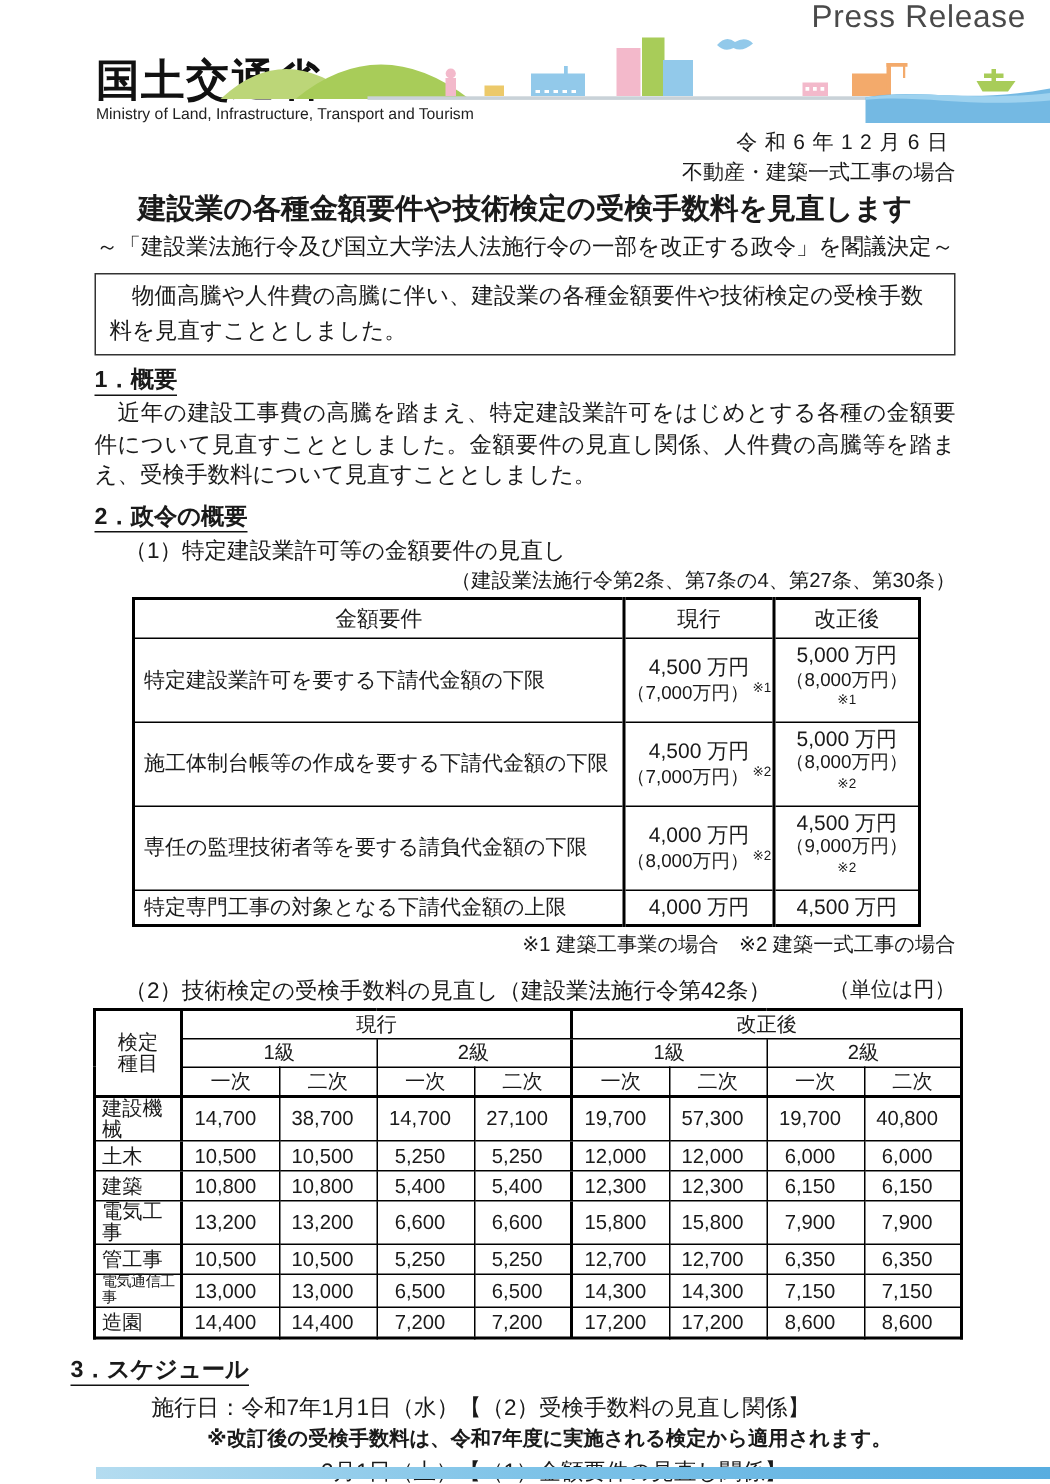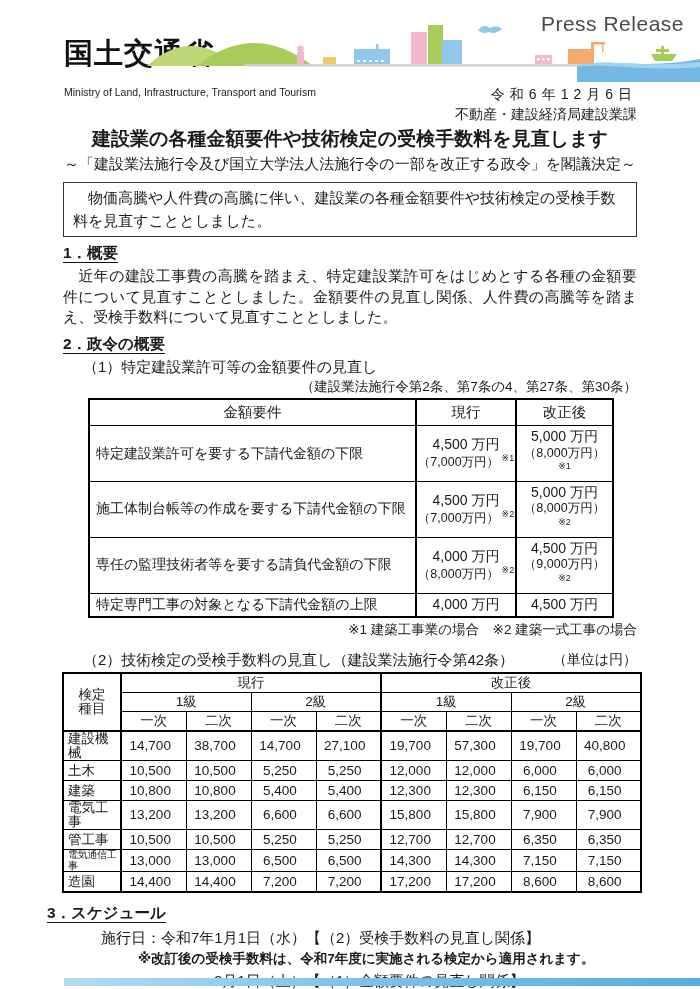--- a/index.html
+++ b/index.html
@@ -1,23 +1,23 @@
 <!DOCTYPE html>
 <html><head>
 <meta charset="utf-8">
 <style>
   html,body{margin:0;padding:0;background:#fff;}
   .page{position:relative;width:700px;height:989px;background:#ffffff;overflow:hidden;
         font-family:"Liberation Sans","DejaVu Sans",sans-serif;color:#1a1a1a;}
   
   .header{position:relative;height:120px;}
   .logo-jp{position:absolute;left:64px;top:34px;font-size:29px;font-weight:bold;letter-spacing:1px;color:#111;}
-  .logo-en{position:absolute;left:64px;top:86px;font-size:10.5px;color:#222;}
+  .logo-en{position:absolute;left:64px;top:70px;font-size:10.5px;color:#222;}
   .illustration{position:absolute;left:145px;top:18px;width:555px;height:64px;}
-  .press-release{position:absolute;right:16px;top:12px;font-size:21px;color:#4a4a4a;letter-spacing:.5px;}
+  .press-release{position:absolute;right:16px;top:0;font-size:21px;color:#4a4a4a;letter-spacing:.5px;}
   .date-block{position:absolute;right:63px;top:84px;text-align:right;font-size:14px;line-height:1.45;}
   .date-line{letter-spacing:5px;}
   
   .doc-title{margin:6px 10px 0;text-align:center;font-size:19px;font-weight:bold;}
   .doc-subtitle{margin:3px 10px 0;text-align:center;font-size:15px;}
   .summary-box{margin:8px 63px 0;border:1.5px solid #333;padding:4px 9px;font-size:15px;line-height:1.5;}
   
   .sec-head{margin:6px 63px 0;font-size:15.5px;font-weight:bold;}
   .u{border-bottom:1.5px solid #111;padding-bottom:1px;}
   .body-text{margin:2px 63px 0;font-size:15px;line-height:1.38;text-align:justify;}
@@ -106,21 +106,21 @@
       <g>
         <path d="M506,36 l26,0 l-5,7 l-17,0 Z" fill="#a8cc59"></path>
         <rect x="516" y="28" width="3" height="8" fill="#a8cc59"></rect>
         <rect x="511" y="31" width="13" height="3" fill="#a8cc59"></rect>
       </g>
     </svg>
 
     <div class="press-release">Press Release</div>
     <div class="date-block">
       <div class="date-line">令和6年12月6日</div>
-      <div>不動産・建設経済局建設業課</div>
+      <div>不動産・建築一式工事の場合</div>
     </div>
   </div>
 
   <div class="doc-title">建設業の各種金額要件や技術検定の受検手数料を見直します</div>
   <div class="doc-subtitle">～「建設業法施行令及び国立大学法人法施行令の一部を改正する政令」を閣議決定～</div>
 
   <div class="summary-box">　物価高騰や人件費の高騰に伴い、建設業の各種金額要件や技術検定の受検手数料を見直すこととしました。</div>
 
   <div class="sec-head"><span class="u">1．概要</span></div>
   <div class="body-text">　近年の建設工事費の高騰を踏まえ、特定建設業許可をはじめとする各種の金額要件について見直すこととしました。金額要件の見直し関係、人件費の高騰等を踏まえ、受検手数料について見直すこととしました。</div>

